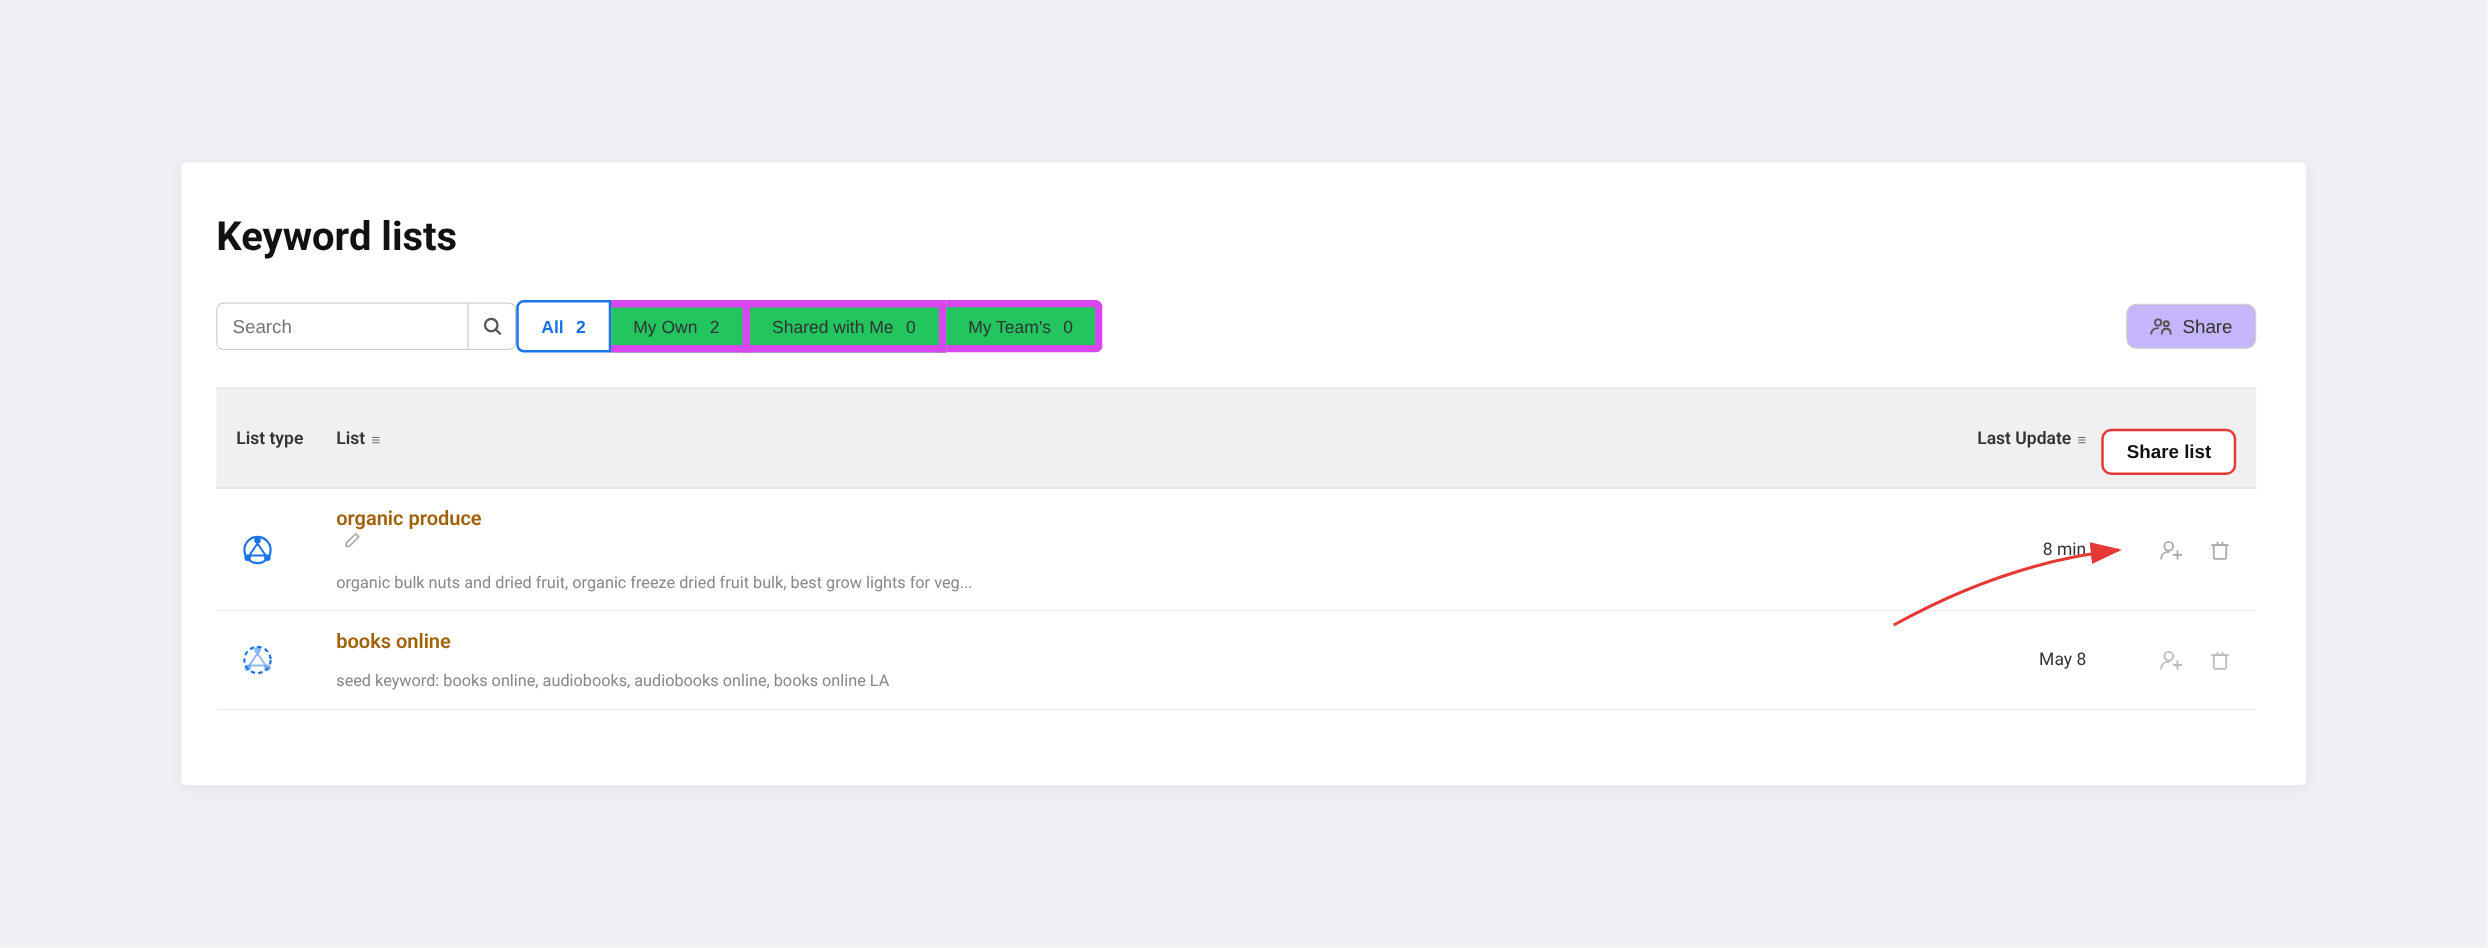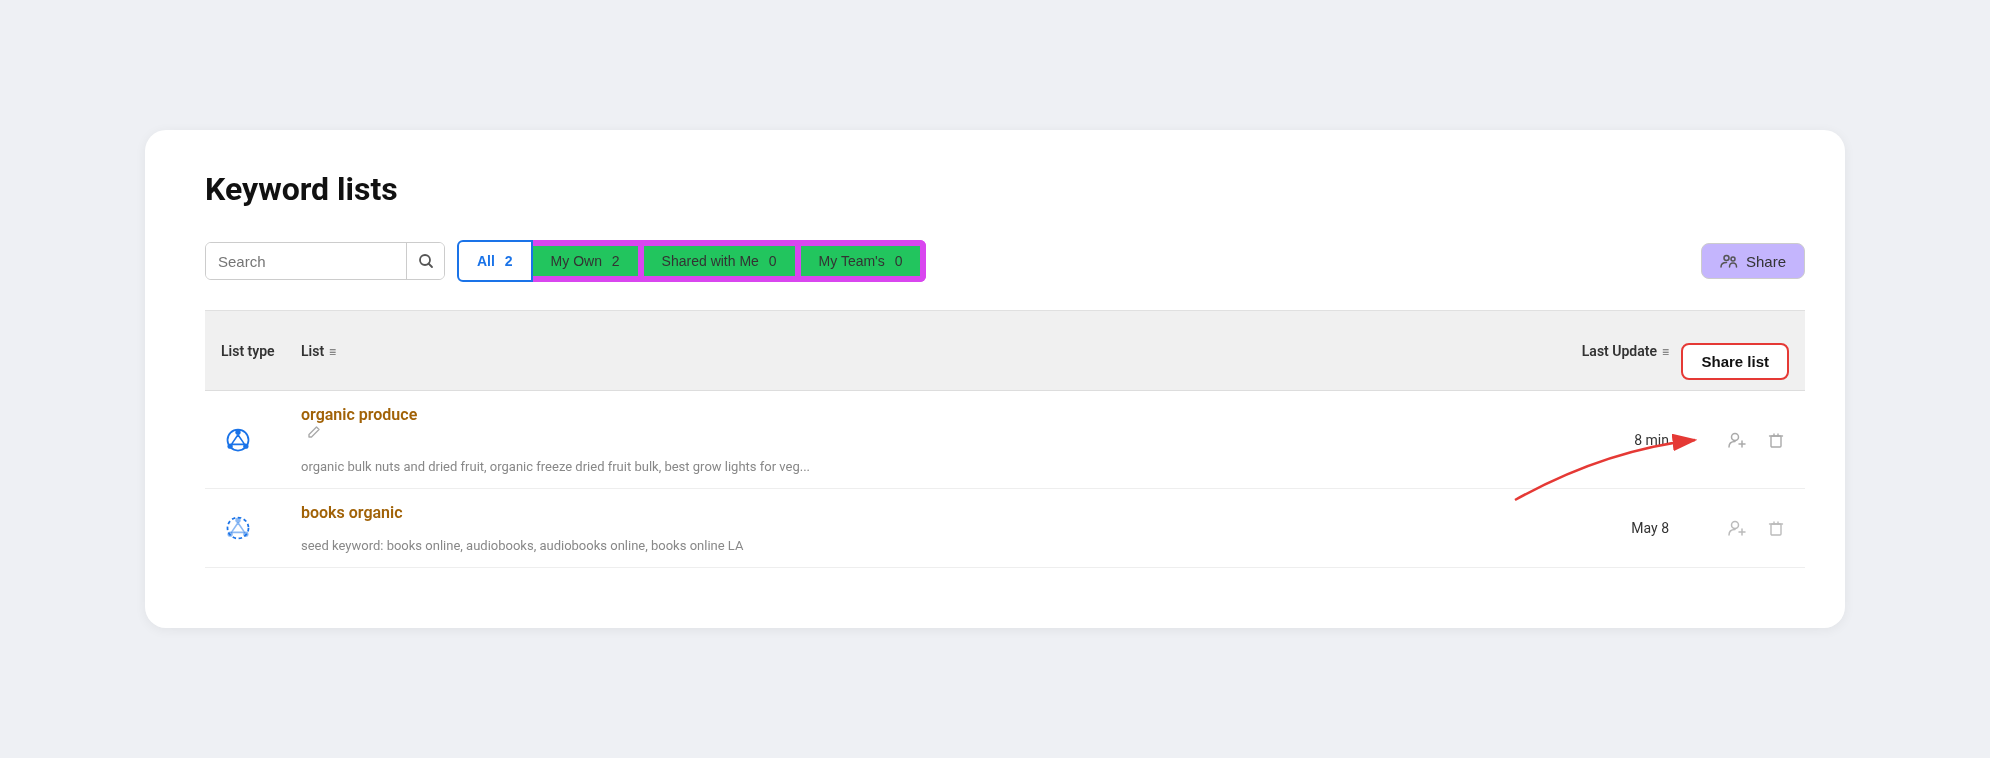--- a/index.html
+++ b/index.html
@@ -7,43 +7,43 @@
       background: #eef0f4;
       font-family: -apple-system, BlinkMacSystemFont, 'Segoe UI', Roboto, sans-serif;
       display: flex;
       align-items: center;
       justify-content: center;
       min-height: 100vh;
       padding: 20px;
     }
     .card {
       background: #fff;
-      border-radius: 21px;
-      padding: 40px 40px 60px 60px;
+      border-radius: 4px;
+      padding: 40px 40px 60px 28px;
       width: 1700px;
       max-width: 100%;
       box-shadow: 0 2px 12px rgba(0,0,0,0.06);
       position: relative;
     }
     .page-title {
       font-size: 32px;
       font-weight: 700;
       color: #111;
       margin-bottom: 32px;
     }
     .toolbar {
       display: flex;
       align-items: center;
       justify-content: space-between;
       margin-bottom: 28px;
     }
     .toolbar-left {
       display: flex;
       align-items: center;
-      gap: 12px;
+      gap: 0;
     }
     .search-wrapper {
       display: flex;
       align-items: center;
       border: 1px solid #ccc;
       border-radius: 6px;
       overflow: hidden;
       height: 38px;
     }
     .search-input {
@@ -335,21 +335,21 @@
         <svg viewBox="0 0 32 32" fill="none">
           <circle cx="16" cy="16" r="12" stroke="#1a73e8" stroke-width="2" stroke-dasharray="4 3"></circle>
           <circle cx="16" cy="7" r="3" fill="#1a73e8" opacity="0.5"></circle>
           <circle cx="7" cy="23" r="3" fill="#1a73e8" opacity="0.5"></circle>
           <circle cx="25" cy="23" r="3" fill="#1a73e8" opacity="0.5"></circle>
           <path d="M16 10 L8.5 21 M16 10 L23.5 21 M8.5 21 L23.5 21" stroke="#1a73e8" stroke-width="1.8" stroke-linecap="round" opacity="0.5"></path>
         </svg>
       </div>
       <div>
         <div>
-          <a class="list-name">books organic</a>
+          <a class="list-name">books online</a>
         </div>
         <div class="list-description">seed keyword: books online, audiobooks, audiobooks online, books online LA</div>
       </div>
       <div class="last-update">May 8</div>
       <div class="row-actions">
         <button class="action-btn">
           <svg width="20" height="20" viewBox="0 0 20 20" fill="none">
             <circle cx="8" cy="7" r="3.5" stroke="#bbb" stroke-width="1.5"></circle>
             <path d="M2 17c0-3.5 2.5-5.5 6-5.5" stroke="#bbb" stroke-width="1.5" stroke-linecap="round"></path>
             <line x1="15" y1="11" x2="15" y2="17" stroke="#bbb" stroke-width="1.5" stroke-linecap="round"></line>

